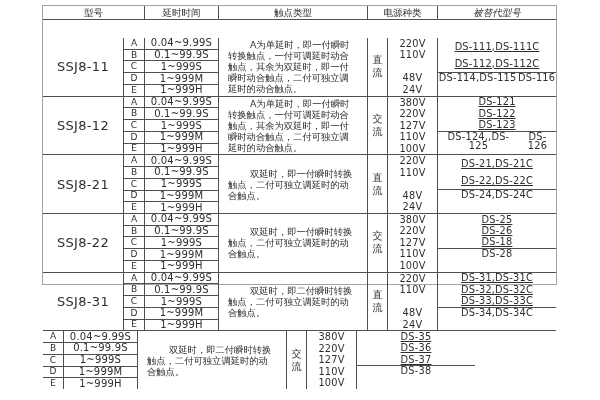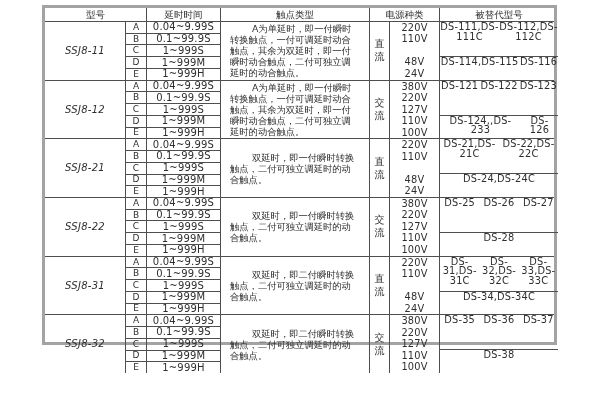--- a/index.html
+++ b/index.html
@@ -1,59 +1,59 @@
 <!DOCTYPE html>
 <html><head>
 <meta charset="utf-8">
 <style>
   html,body{margin:0;padding:0;}
   body{
     width:600px;height:400px;background:#ffffff;position:relative;overflow:hidden;
     font-family:"DejaVu Sans","Liberation Sans",sans-serif;color:#2e2e2e;
   }
   .spec-table{
-    position:absolute;left:42px;top:5px;width:515px;height:340px;
-    border:3px solid #a3a3a3;box-sizing:border-box;background:#fff;
-    display:flex;flex-direction:column;font-size:10px;line-height:1;
+    position:absolute;left:42px;top:5px;width:515px;height:280px;
+    border:1px solid #a3a3a3;box-sizing:border-box;background:#fff;
+    display:flex;flex-direction:column;font-size:10px;line-height:1;gap:18px;
   }
   
   .thead{display:flex;height:13px;flex:0 0 13px;border-bottom:1px solid #4f4f4f;}
   .th{display:flex;align-items:center;justify-content:center;box-sizing:border-box;
       border-right:1px solid #4f4f4f;font-size:9.5px;}
   .th:last-child{border-right:none;}
   .w-model2{width:102px;flex:0 0 102px;}
   .w-delayh{width:74px;flex:0 0 74px;}
   .w-contacth{width:149px;flex:0 0 149px;}
   .w-power2{width:70px;flex:0 0 70px;}
-  .w-replacedh{width:118px;flex:0 0 118px;}
+  .w-replacedh{width:118px;flex:0 0 118px;font-style:italic;}
   
   .tbody{flex:1;display:flex;flex-direction:column;}
   .group{flex:1;display:flex;border-bottom:1px solid #4f4f4f;min-height:0;}
   .group:last-child{border-bottom:none;}
   .cell{box-sizing:border-box;border-right:1px solid #4f4f4f;min-height:0;}
   .c-model{width:81px;flex:0 0 81px;display:flex;align-items:center;justify-content:center;
-           font-size:10px;letter-spacing:.3px;font-style:italic;}
+           font-size:13px;letter-spacing:.3px;}
   .c-rows{width:95px;flex:0 0 95px;display:flex;flex-direction:column;}
   .ld-row{flex:1;display:flex;border-bottom:1px solid #4f4f4f;min-height:0;}
   .ld-row:last-child{border-bottom:none;}
   .c-letter{width:21px;flex:0 0 21px;box-sizing:border-box;border-right:1px solid #4f4f4f;
             display:flex;align-items:center;justify-content:center;font-size:9px;}
   .c-delay{flex:1;display:flex;align-items:center;justify-content:center;font-size:10px;
            letter-spacing:.2px;}
   .c-contact{width:149px;flex:0 0 149px;display:flex;flex-direction:column;justify-content:center;
              padding:1px 5px;}
   .c-contact p{margin:4px;font-size:9.3px;line-height:11px;text-indent:22px;text-align:left;}
   .c-acdc{width:20px;flex:0 0 20px;display:flex;flex-direction:column;align-items:center;
           justify-content:center;gap:3px;font-size:10px;}
   .c-volt{width:50px;flex:0 0 50px;display:flex;flex-direction:column;justify-content:space-between;}
   .volt-slot{flex:1;display:flex;align-items:center;justify-content:center;font-size:9.8px;
              letter-spacing:.2px;}
   .c-replaced{width:118px;flex:0 0 118px;border-right:none;display:flex;flex-direction:column;}
-  .rep-top{flex:3;display:flex;flex-direction:row;justify-content:space-around;
-           border-bottom:1px solid #4f4f4f;}
+  .rep-top{flex:3;display:flex;flex-direction:column;justify-content:space-around;
+           border-bottom:1px solid #4f4f4f;text-decoration:underline;}
   .rep-bottom{flex:2;display:flex;flex-direction:row;justify-content:space-around;}
   .rep-line{text-align:center;font-size:9.8px;letter-spacing:.2px;}
 </style>
 </head>
 <body>
 
 <div class="spec-table">
   <div class="thead">
     <div class="th w-model2">型号</div>
     <div class="th w-delayh">延时时间</div>
@@ -150,21 +150,21 @@
       <div class="volt-slot">110V</div>
       <div class="volt-slot">100V</div>
     </div>
     <div class="cell c-replaced">
       <div class="rep-top">
             <div class="rep-line">DS-121</div>
             <div class="rep-line">DS-122</div>
             <div class="rep-line">DS-123</div>
           </div>
       <div class="rep-bottom">
-            <div class="rep-line">DS-124,,DS-233</div>
+            <div class="rep-line">DS-124,,DS-125</div>
             <div class="rep-line">DS-126</div>
           </div>
     </div>
   </div>
 
   <div class="group">
     <div class="cell c-model">SSJ8-21</div>
     <div class="cell c-rows" style="border-right:none;">
       <div class="ld-row">
         <div class="c-letter">A</div>
@@ -247,21 +247,21 @@
       <div class="volt-slot">380V</div>
       <div class="volt-slot">220V</div>
       <div class="volt-slot">127V</div>
       <div class="volt-slot">110V</div>
       <div class="volt-slot">100V</div>
     </div>
     <div class="cell c-replaced">
       <div class="rep-top">
             <div class="rep-line">DS-25</div>
             <div class="rep-line">DS-26</div>
-            <div class="rep-line">DS-27</div>
+            <div class="rep-line">DS-18</div>
           </div>
       <div class="rep-bottom">
             <div class="rep-line">DS-28</div>
           </div>
     </div>
   </div>
 
   <div class="group">
     <div class="cell c-model">SSJ8-31</div>
     <div class="cell c-rows" style="border-right:none;">
@@ -306,21 +306,20 @@
             <div class="rep-line">DS-32,DS-32C</div>
             <div class="rep-line">DS-33,DS-33C</div>
           </div>
       <div class="rep-bottom">
             <div class="rep-line">DS-34,DS-34C</div>
           </div>
     </div>
   </div>
 
   <div class="group">
-    <div class="cell c-model">SSJ8-32</div>
     <div class="cell c-rows" style="border-right:none;">
       <div class="ld-row">
         <div class="c-letter">A</div>
         <div class="c-delay cell">0.04~9.99S</div>
       </div>
       <div class="ld-row">
         <div class="c-letter">B</div>
         <div class="c-delay cell">0.1~99.9S</div>
       </div>
       <div class="ld-row">

